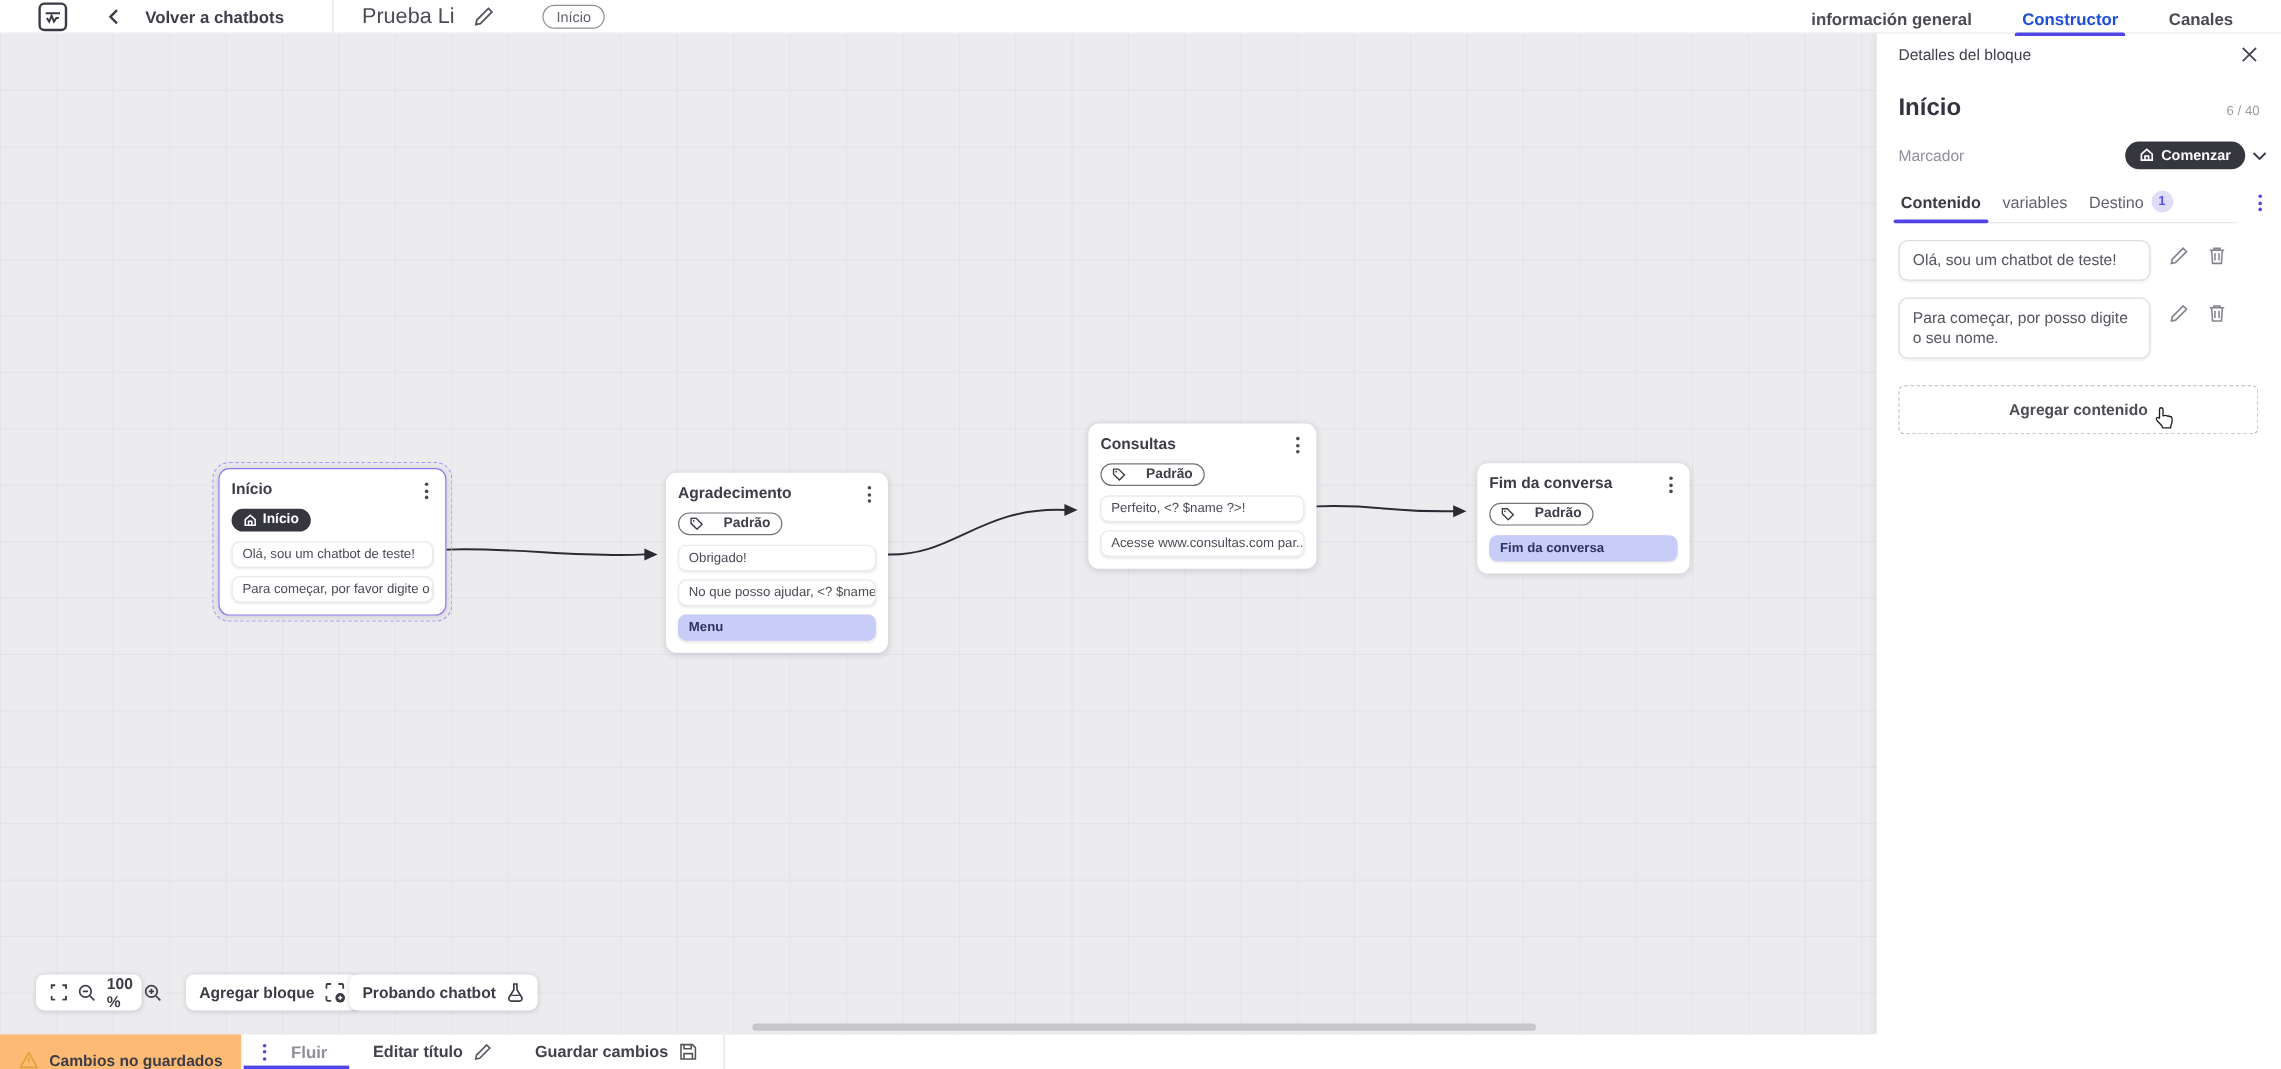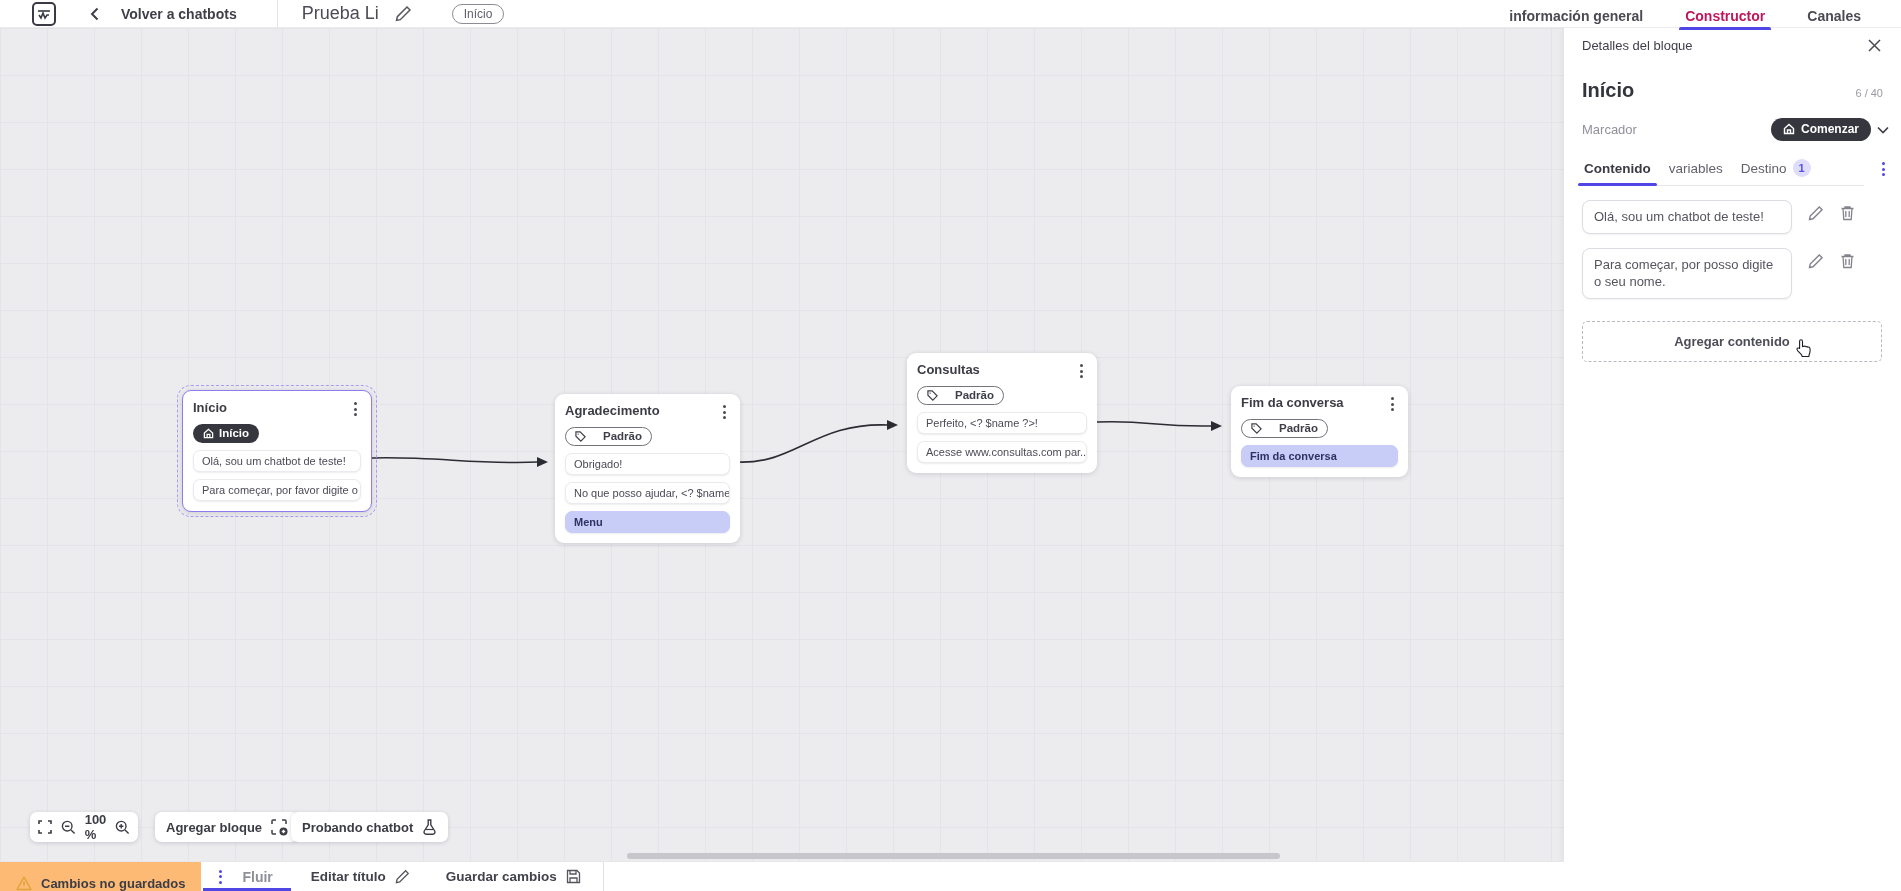--- a/index.html
+++ b/index.html
@@ -11,21 +11,21 @@
   .logo-box { margin-left:32px; width:24px; height:24px; border:2px solid #3a3a44; border-radius:5px; display:flex; align-items:center; justify-content:center; color:#3a3a44; }
   .back-btn { display:flex; align-items:center; gap:22px; margin-left:34px; cursor:pointer; }
   .back-btn svg { stroke:#3f3f49; }
   .back-label { font-size:14px; font-weight:700; color:#3f3f49; }
   .v-div { width:1px; height:28px; background:#e4e4e8; margin-left:40px; }
   .doc-title { margin-left:24px; font-size:18px; color:#4b4b55; }
   .title-edit { margin-left:16px; color:#55555e; cursor:pointer; display:flex; }
   .status-pill { margin-left:40px; border:1px solid #8d8d96; border-radius:11px; padding:2px 11px; font-size:12px; color:#5f5f68; }
   .top-tabs { position:absolute; right:34px; top:0; height:32px; display:flex; gap:30px; align-items:center; }
   .top-tab { font-size:14px; color:#4a4a52; font-weight:600; height:28px; display:flex; align-items:center; position:relative; cursor:pointer; padding:0 6px; }
-  .top-tab.active { color:#be185d; }
+  .top-tab.active { color:#1d4ed8; }
   .top-tab.active:after { content:""; position:absolute; left:0; right:0; bottom:0; height:3px; background:#4f46e5; border-radius:2px 2px 0 0; }
 
   
   .canvas { position:absolute; left:0; top:28px; width:1564px; height:833px;
     background-color:#ececee;
     background-image:linear-gradient(#e3e3e8 1px,transparent 1px),linear-gradient(90deg,#e3e3e8 1px,transparent 1px);
     background-size:47px 47px; }
   .wires { position:absolute; inset:0; pointer-events:none; }
   .hscroll { position:absolute; left:627px; bottom:2px; width:653px; height:6px; background:#c6c6cb; border-radius:3px; }
 
@@ -198,21 +198,21 @@
     <span class="badge-outline">
       <svg width="11" height="11" viewBox="0 0 12 12" fill="none" stroke="#3f3f49" stroke-width="1.3">
           <path d="M1 1h4.6L11 6.4 6.4 11 1 5.6z"></path>
           <circle cx="3.4" cy="3.4" r="0.8" fill="#3f3f49" stroke="none"></circle>
         </svg>
       <span>Padrão</span>
     </span>
     <div class="msg lavender">Fim da conversa</div>
   </div>
 
-  <div class="float-card" style="left:30px;width:108px;justify-content:center;padding:0 24px;">
+  <div class="float-card" style="left:30px;width:88px;justify-content:flex-start;padding:0 12px;">
     <svg width="14" height="14" viewBox="0 0 14 14" fill="none" stroke="#3c3c46" stroke-width="1.6">
         <path d="M1 4V1h3M10 1h3v3M13 10v3h-3M4 13H1v-3"></path>
       </svg>
     <svg width="15" height="15" viewBox="0 0 15 15" fill="none" stroke="#3c3c46" stroke-width="1.4">
         <circle cx="6.2" cy="6.2" r="4.8"></circle>
         <path d="M10 10l3.6 3.6M4 6.2h4.4"></path>
       </svg>
     <span>100 %</span>
     <svg width="15" height="15" viewBox="0 0 15 15" fill="none" stroke="#3c3c46" stroke-width="1.4">
         <circle cx="6.2" cy="6.2" r="4.8"></circle>

